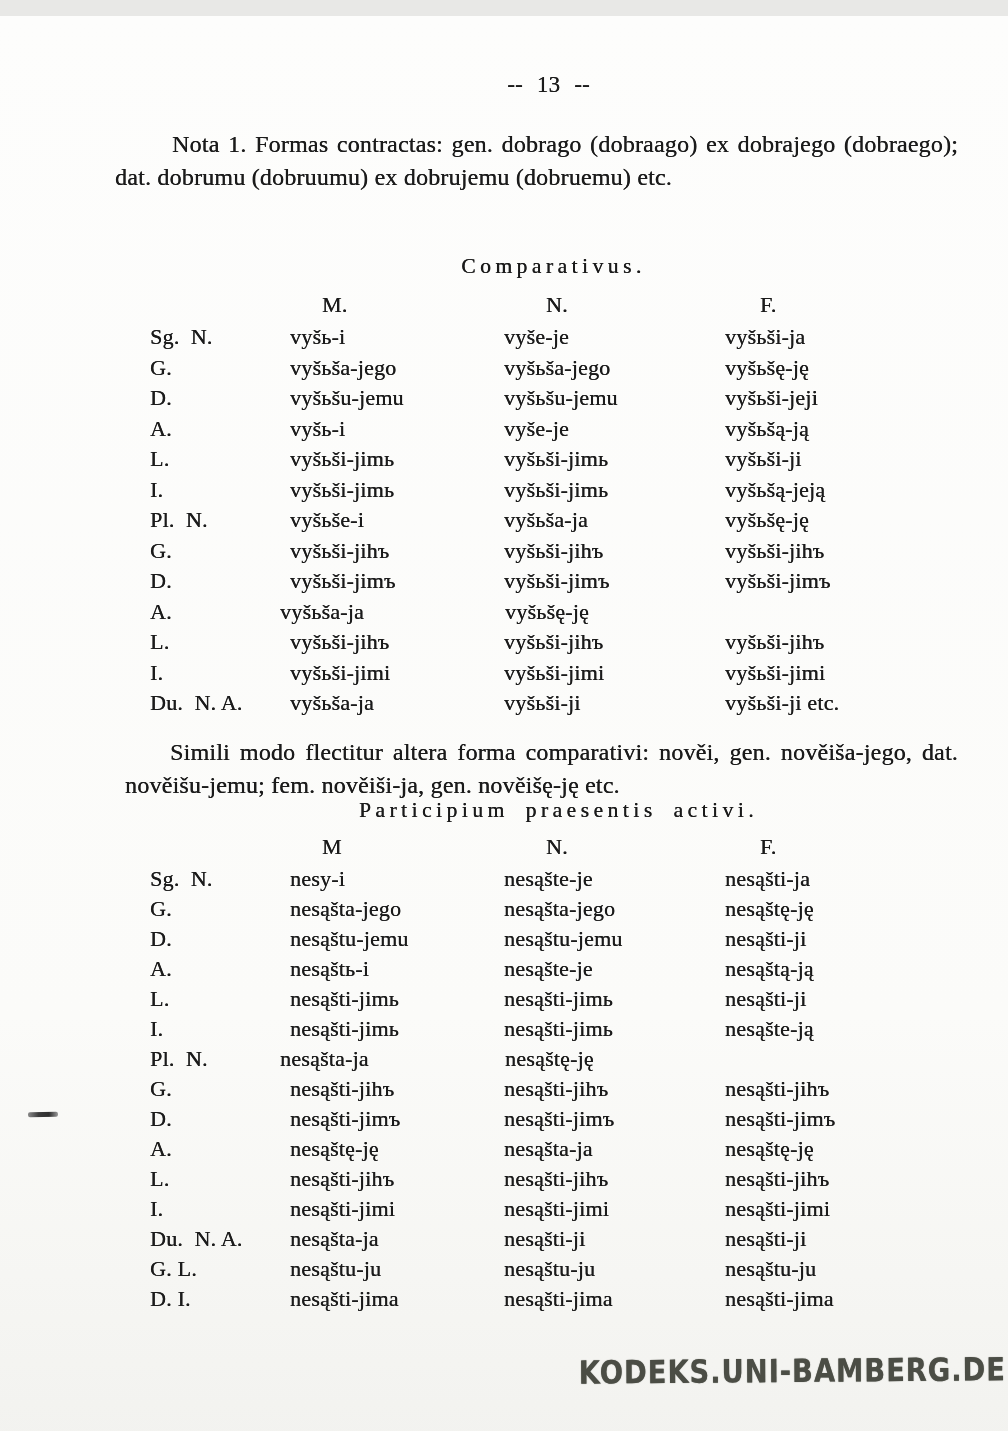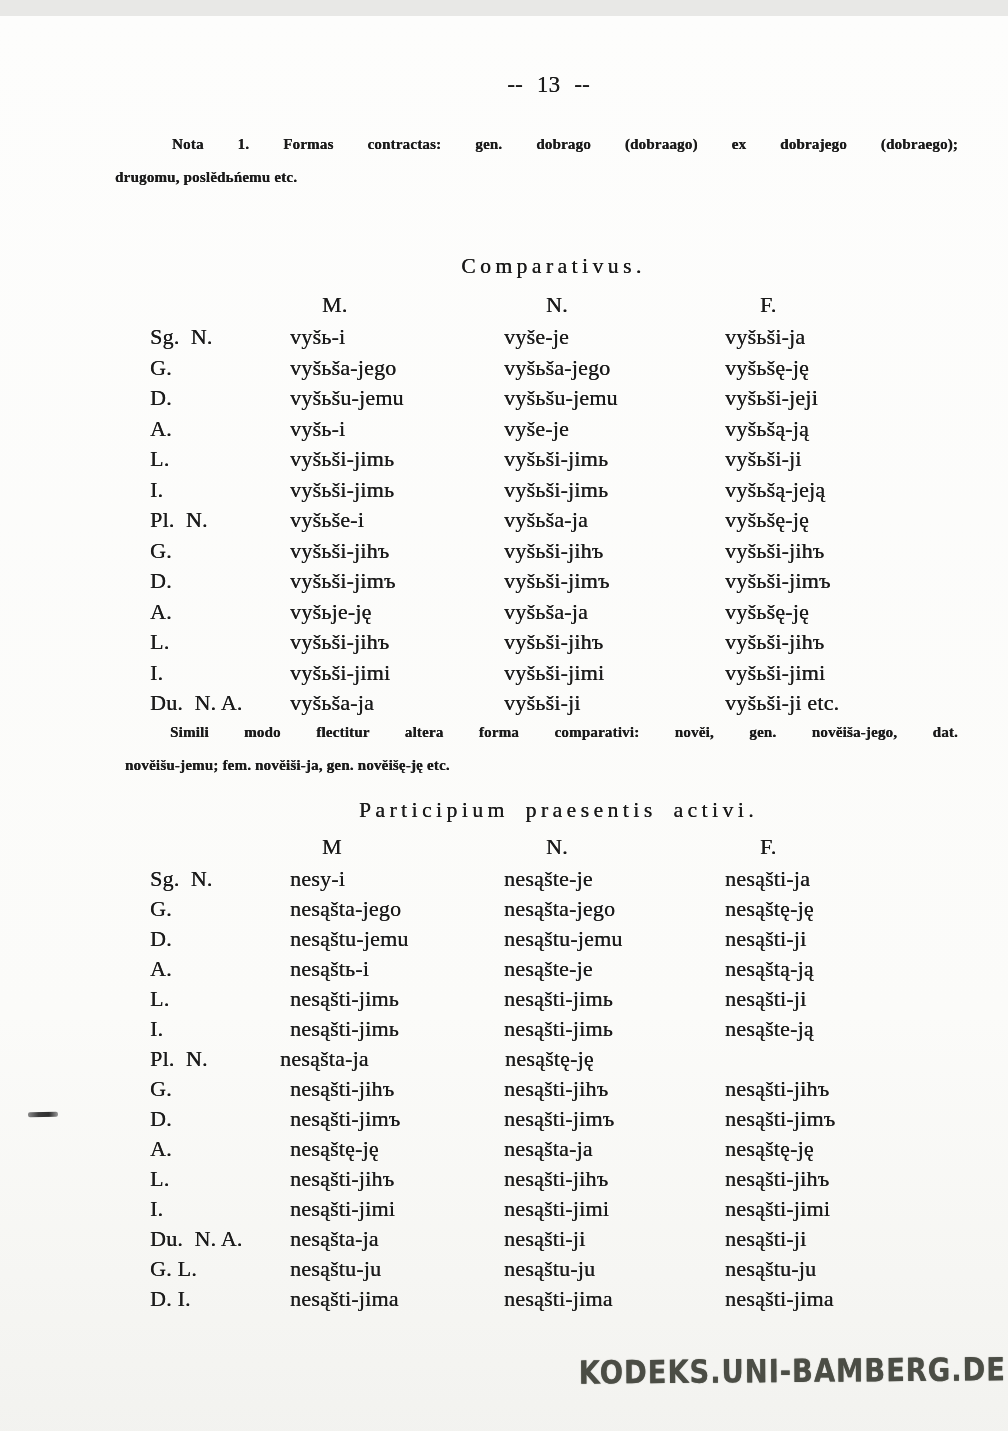--- a/index.html
+++ b/index.html
@@ -15,23 +15,23 @@
     letter-spacing:0.2px;
     overflow:hidden;
     padding-left:33px;
   }
   .pageno{
     position:absolute;top:56px;left:0;width:100%;
     text-align:center;font-size:23px;
     transform:translateX(28px);
     word-spacing:8px;
   }
-  .para{position:absolute;font-size:15px;line-height:33px;font-weight:bold;}
+  .para{position:absolute;font-size:24px;line-height:33px;}
   .intro{top:112px;left:115px;width:843px;}
-  .simili{top:700px;left:125px;width:833px;}
+  .simili{top:720px;left:125px;width:833px;}
   .pline{white-space:normal;}
   .ind{padding-left:57px;}
   .ind2{padding-left:45px;}
   .just{text-align:justify;text-align-last:justify;}
   .h1{
     position:absolute;left:0;width:100%;text-align:center;
     font-size:21.5px;letter-spacing:4.5px;word-spacing:7px;
   }
   .h1.comp{top:238px;transform:translateX(33px);}
   .h1.part{top:782px;transform:translateX(38px);}
@@ -75,21 +75,21 @@
 </style>
 </head>
 <body>
 
 <div class="page">
 
   <div class="pageno">-- 13 --</div>
 
   <div class="para intro" id="intro">
       <div class="pline ind just">Nota 1. Formas contractas: gen. dobrago (dobraago) ex dobrajego (dobraego);</div>
-      <div class="pline ">drugomu, poslědьńemu etc.</div>
+      <div class="pline ">dat. dobrumu (dobruumu) ex dobrujemu (dobruemu) etc.</div>
     </div>
 
   <div class="h1 comp">Comparativus.</div>
 
   <div class="table t1" id="t1">
     <div class="trow thead">
       <span class="c lbl"></span>
       <span class="c m hm">M.</span>
       <span class="c n hn">N.</span>
       <span class="c f hf">F.</span>
@@ -143,21 +143,20 @@
         <span class="c f">vyšьši-jihъ</span>
       </div>
       <div class="trow">
         <span class="c lbl">D.</span>
         <span class="c m">vyšьši-jimъ</span>
         <span class="c n">vyšьši-jimъ</span>
         <span class="c f">vyšьši-jimъ</span>
       </div>
       <div class="trow">
         <span class="c lbl">A.</span>
-        <span class="c m">vyšьje-ję</span>
         <span class="c n">vyšьša-ja</span>
         <span class="c f">vyšьšę-ję</span>
       </div>
       <div class="trow">
         <span class="c lbl">L.</span>
         <span class="c m">vyšьši-jihъ</span>
         <span class="c n">vyšьši-jihъ</span>
         <span class="c f">vyšьši-jihъ</span>
       </div>
       <div class="trow">

